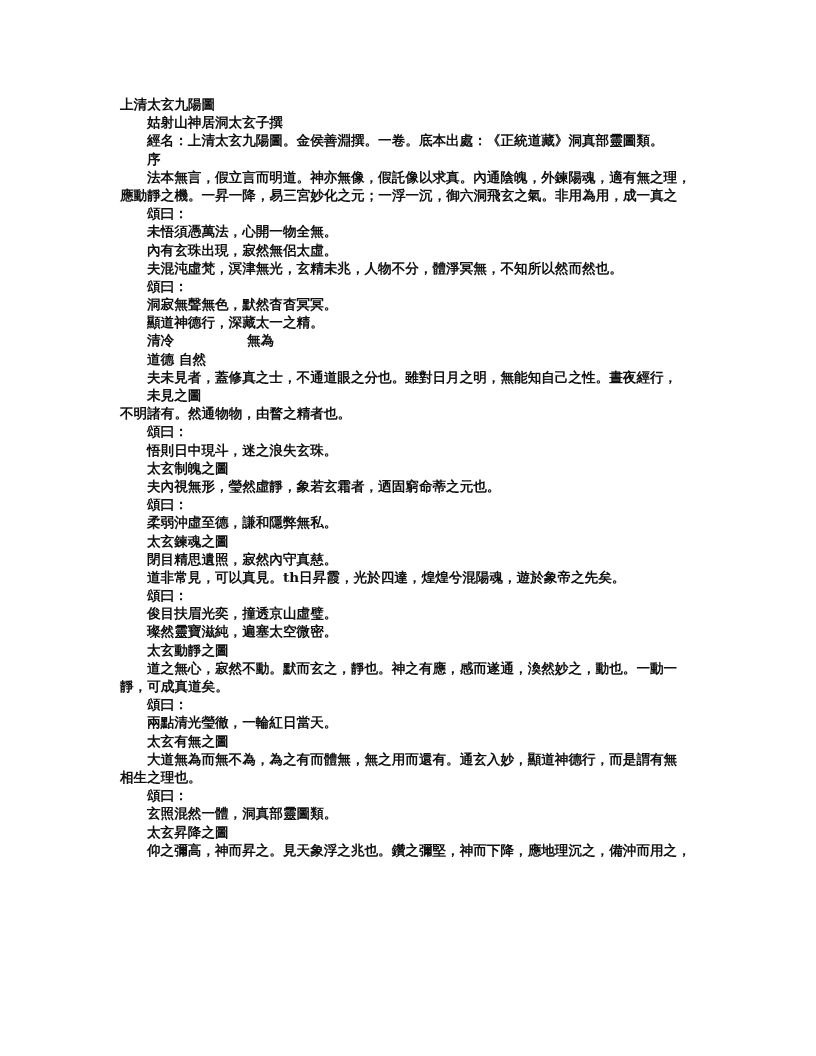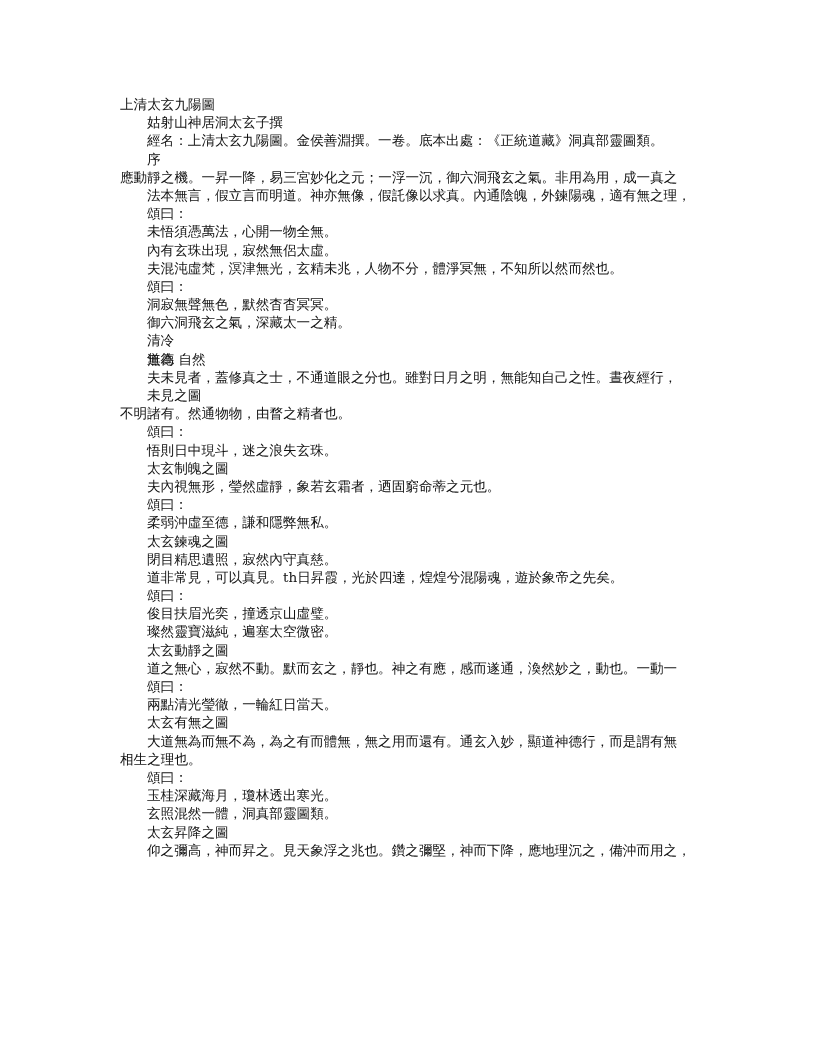--- a/index.html
+++ b/index.html
@@ -15,55 +15,55 @@
     }
     .page {
       position: absolute;
       left: 120px;
       top: 95px;
       width: 582px;
       font-family: "DejaVu Serif", "Liberation Serif", serif;
       font-size: 13.6px;
       line-height: 18.2px;
       color: #111111;
+      font-weight: bold;
     }
     .line {
       white-space: nowrap;
       height: 18.2px;
     }
     .indent {
       padding-left: 27px;
     }
     .cols {
       display: flex;
       padding-left: 27px;
       height: 18.2px;
-      flex-direction: column;
     }
     .cols .c1 { width: 100px; }
   </style>
 </head>
 <body>
 
 <div class="page">
   <div class="line">上清太玄九陽圖</div>
   <div class="line indent">姑射山神居洞太玄子撰</div>
   <div class="line indent">經名：上清太玄九陽圖。金侯善淵撰。一卷。底本出處：《正統道藏》洞真部靈圖類。</div>
   <div class="line indent">序</div>
 
+  <div class="line indent">法本無言，假立言而明道。神亦無像，假託像以求真。內通陰魄，外鍊陽魂，適有無之理，</div>
   <div class="line">應動靜之機。一昇一降，易三宮妙化之元；一浮一沉，御六洞飛玄之氣。非用為用，成一真之</div>
-  <div class="line indent">法本無言，假立言而明道。神亦無像，假託像以求真。內通陰魄，外鍊陽魂，適有無之理，</div>
   <div class="line indent">頌曰：</div>
   <div class="line indent">未悟須憑萬法，心開一物全無。</div>
   <div class="line indent">內有玄珠出現，寂然無侶太虛。</div>
 
   <div class="line indent">夫混沌虛梵，溟津無光，玄精未兆，人物不分，體淨冥無，不知所以然而然也。</div>
   <div class="line indent">頌曰：</div>
   <div class="line indent">洞寂無聲無色，默然杳杳冥冥。</div>
-  <div class="line indent">御六洞飛玄之氣，深藏太一之精。</div>
+  <div class="line indent">顯道神德行，深藏太一之精。</div>
   <div class="cols">
     <span class="c1">清冷</span>
     <span>無為</span>
   </div>
   <div class="line indent">道德 自然</div>
 
   <div class="line indent">夫未見者，蓋修真之士，不通道眼之分也。雖對日月之明，無能知自己之性。晝夜經行，</div>
   <div class="line indent">未見之圖</div>
   <div class="line">不明諸有。然通物物，由瞀之精者也。</div>
   <div class="line indent">頌曰：</div>
@@ -76,25 +76,25 @@
   <div class="line indent">太玄鍊魂之圖</div>
 
   <div class="line indent">閉目精思遺照，寂然內守真慈。</div>
   <div class="line indent">道非常見，可以真見。th日昇霞，光於四達，煌煌兮混陽魂，遊於象帝之先矣。</div>
   <div class="line indent">頌曰：</div>
   <div class="line indent">俊目扶眉光奕，撞透京山虛璧。</div>
   <div class="line indent">璨然靈寶滋純，遍塞太空微密。</div>
 
   <div class="line indent">太玄動靜之圖</div>
   <div class="line indent">道之無心，寂然不動。默而玄之，靜也。神之有應，感而遂通，渙然妙之，動也。一動一</div>
+  <div class="line">靜，可成真道矣。</div>
   <div class="line indent">頌曰：</div>
   <div class="line indent">兩點清光瑩徹，一輪紅日當天。</div>
 
   <div class="line indent">太玄有無之圖</div>
   <div class="line indent">大道無為而無不為，為之有而體無，無之用而還有。通玄入妙，顯道神德行，而是謂有無</div>
   <div class="line">相生之理也。</div>
   <div class="line indent">頌曰：</div>
-  <div class="line indent">玉桂深藏海月，瓊林透出寒光。</div>
   <div class="line indent">玄照混然一體，洞真部靈圖類。</div>
 
   <div class="line indent">太玄昇降之圖</div>
   <div class="line indent">仰之彌高，神而昇之。見天象浮之兆也。鑽之彌堅，神而下降，應地理沉之，備沖而用之，</div>
 </div>
 
 </body></html>

